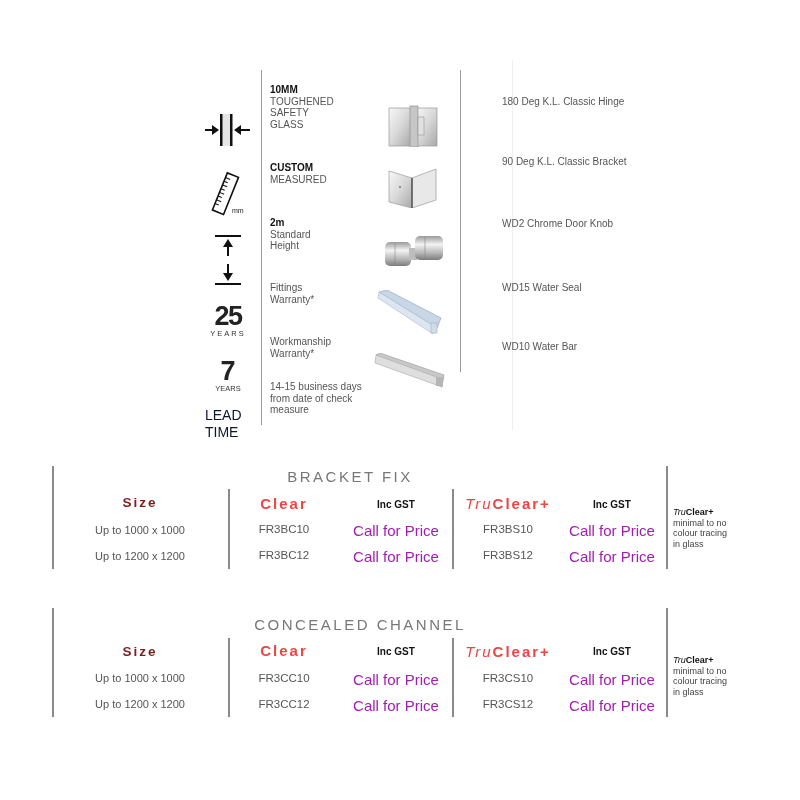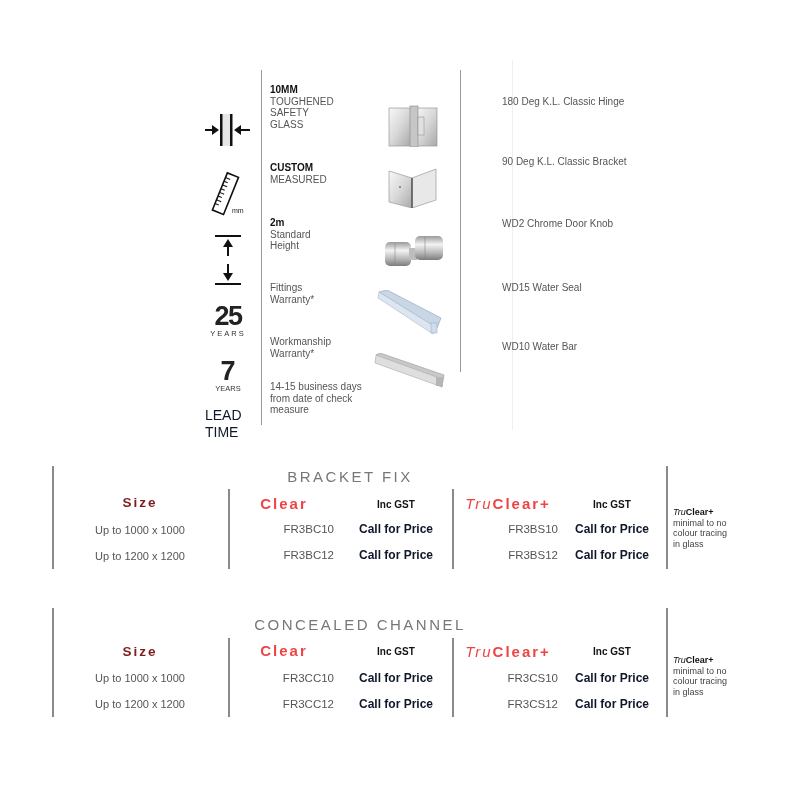--- a/index.html
+++ b/index.html
@@ -10,22 +10,22 @@
   .spec-text b { color:#111; font-weight:bold; display:block; }
   .spec-text span { display:block; }
   .fit-text { position:absolute; left:468px; font-size:10px; color:#555;margin-left:34px; }
   .icon-box { position:absolute;margin-top:26px; }
   .section-title { position:absolute; font-size:15px; letter-spacing:2.5px; color:#777; text-align:center; }
   .cell { position:absolute; text-align:center; font-size:11.5px; }
   .hdr-size { font-size:13.5px; font-weight:bold; letter-spacing:2px; color:#7f1d1d; }
   .hdr-clear { font-size:15px; font-weight:bold; letter-spacing:2px; color:#ef4444; }
   .hdr-gst { font-size:10px; font-weight:bold; color:#111; }
   .size-cell { color:#555; font-size:11px; }
-  .code-cell { color:#555; font-size:11.5px;text-align:right; }
-  .price-cell { color:#0f172a; font-weight:bold; font-size:12px; }
+  .code-cell { color:#555; font-size:11.5px; }
+  .price-cell { color:#a21caf; font-weight:normal; font-size:15px; }
   .note { position:absolute; left:673px; font-size:9px; line-height:10.5px; color:#444; }
   .note i { font-style:italic; color:#111; }
   .note b { color:#111; }
   .big-num { font-weight:bold; color:#222; text-align:center; }
 </style>
 </head>
 <body>
 
 <div>
 

